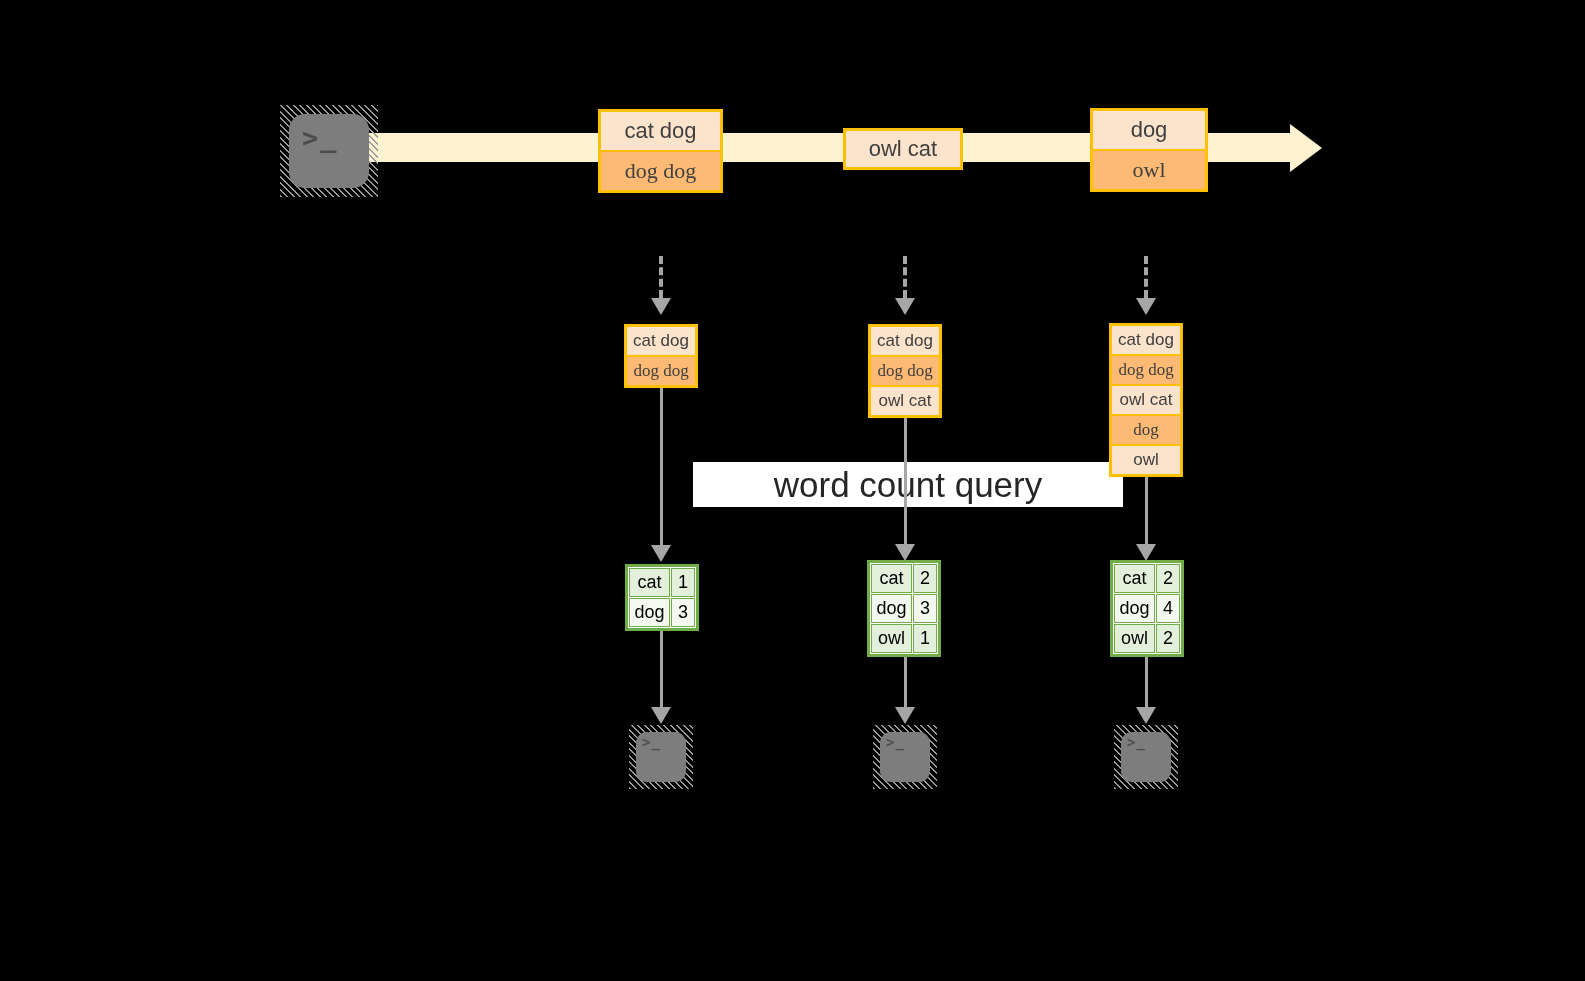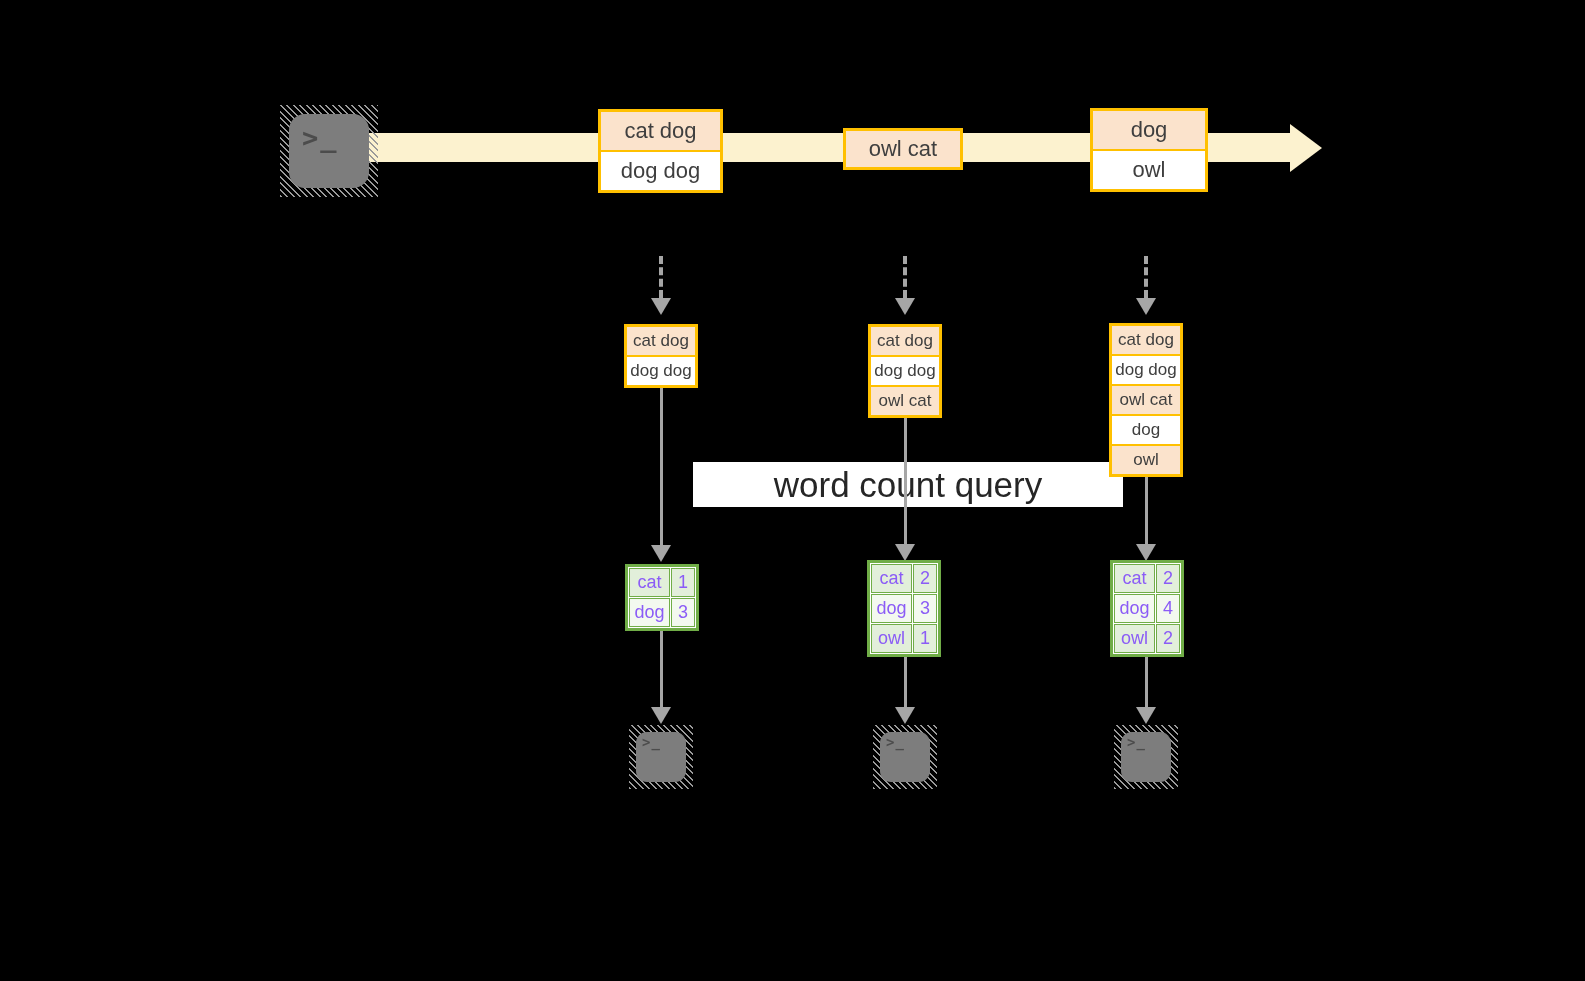--- a/index.html
+++ b/index.html
@@ -32,40 +32,40 @@
   }
   
   .stack{
     position:absolute; box-sizing:border-box; border:3px solid #ffc000; background:#ffc000;
     display:flex; flex-direction:column; row-gap:2px; z-index:3;
   }
   .stack .cell{
     display:flex; align-items:center; justify-content:center;
     color:#3f3f3f; background:#fbe3cc;
   }
-  .stack .cell.light{ background:#ffffff; }
+  .stack .cell.light{ background:#fdba74;font-family:Liberation Serif, serif; }
   .ev .cell{ height:38px; font-size:22px; }
   #ev1 .cell{ height:36px; }
   .win .cell{ height:28px; font-size:17px; }
   #ev0{ left:598px; top:109px; width:125px; }
   #ev1{ left:843px; top:128px; width:120px; }
   #ev2{ left:1090px; top:108px; width:118px; }
   #st0{ left:624px; top:324px; width:74px; }
   #st1{ left:868px; top:324px; width:74px; }
   #st2{ left:1109px; top:323px; width:74px; }
   
   .gtable{
     position:absolute; box-sizing:border-box; width:74px; border:3px solid #70ad47;
     background:#ffffff; padding:1px; display:flex; flex-direction:column; row-gap:1px; z-index:3;
   }
   .grow{ display:flex; column-gap:1px; }
   .gcell{
     box-sizing:border-box; border:1px solid #70ad47; background:#e2efda;
     height:29px; display:flex; align-items:center; justify-content:center;
-    color:#8b5cf6; font-size:18px;
+    color:#000000; font-size:18px;
   }
   .grow.light .gcell{ background:#f3f9ef; }
   .gcell.word{ width:41px; }
   .gcell.num{ flex:1; }
   #tb0{ left:625px; top:564px; }
   #tb1{ left:867px; top:560px; }
   #tb2{ left:1110px; top:560px; }
   
   .dash-line{ position:absolute; width:0; border-left:4px dashed #a6a6a6; z-index:2; }
   .solid-line{ position:absolute; width:3px; background:#a6a6a6; z-index:2; }

